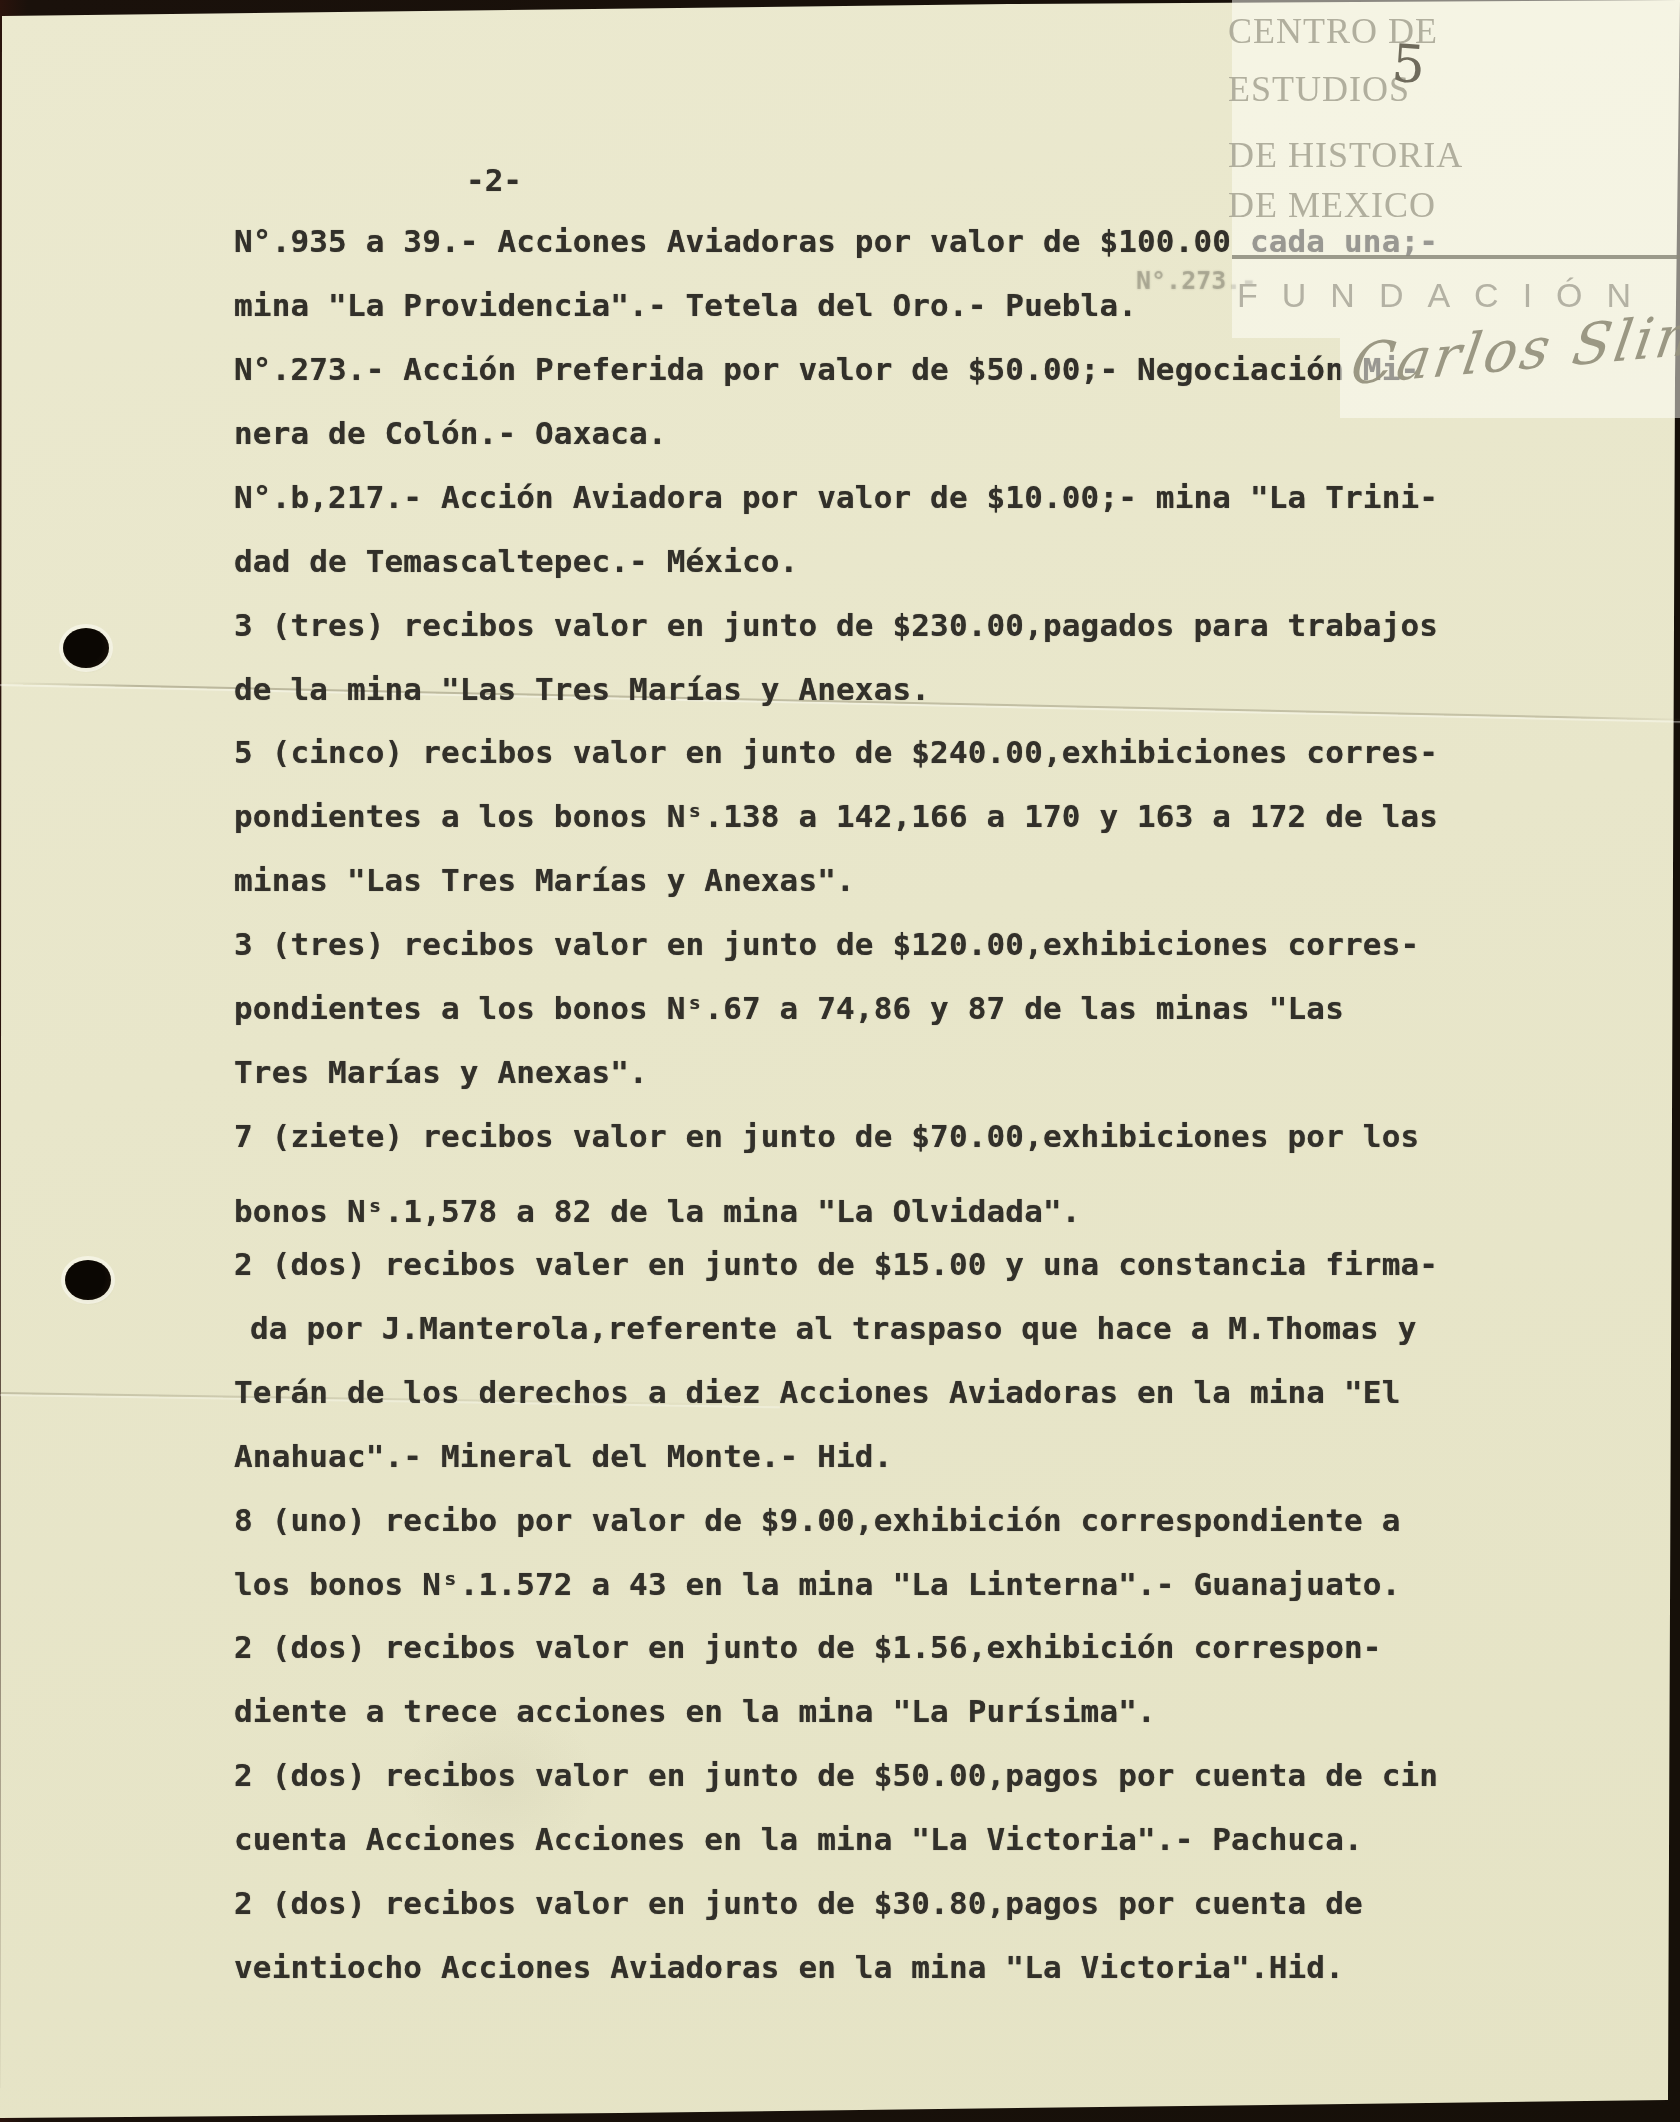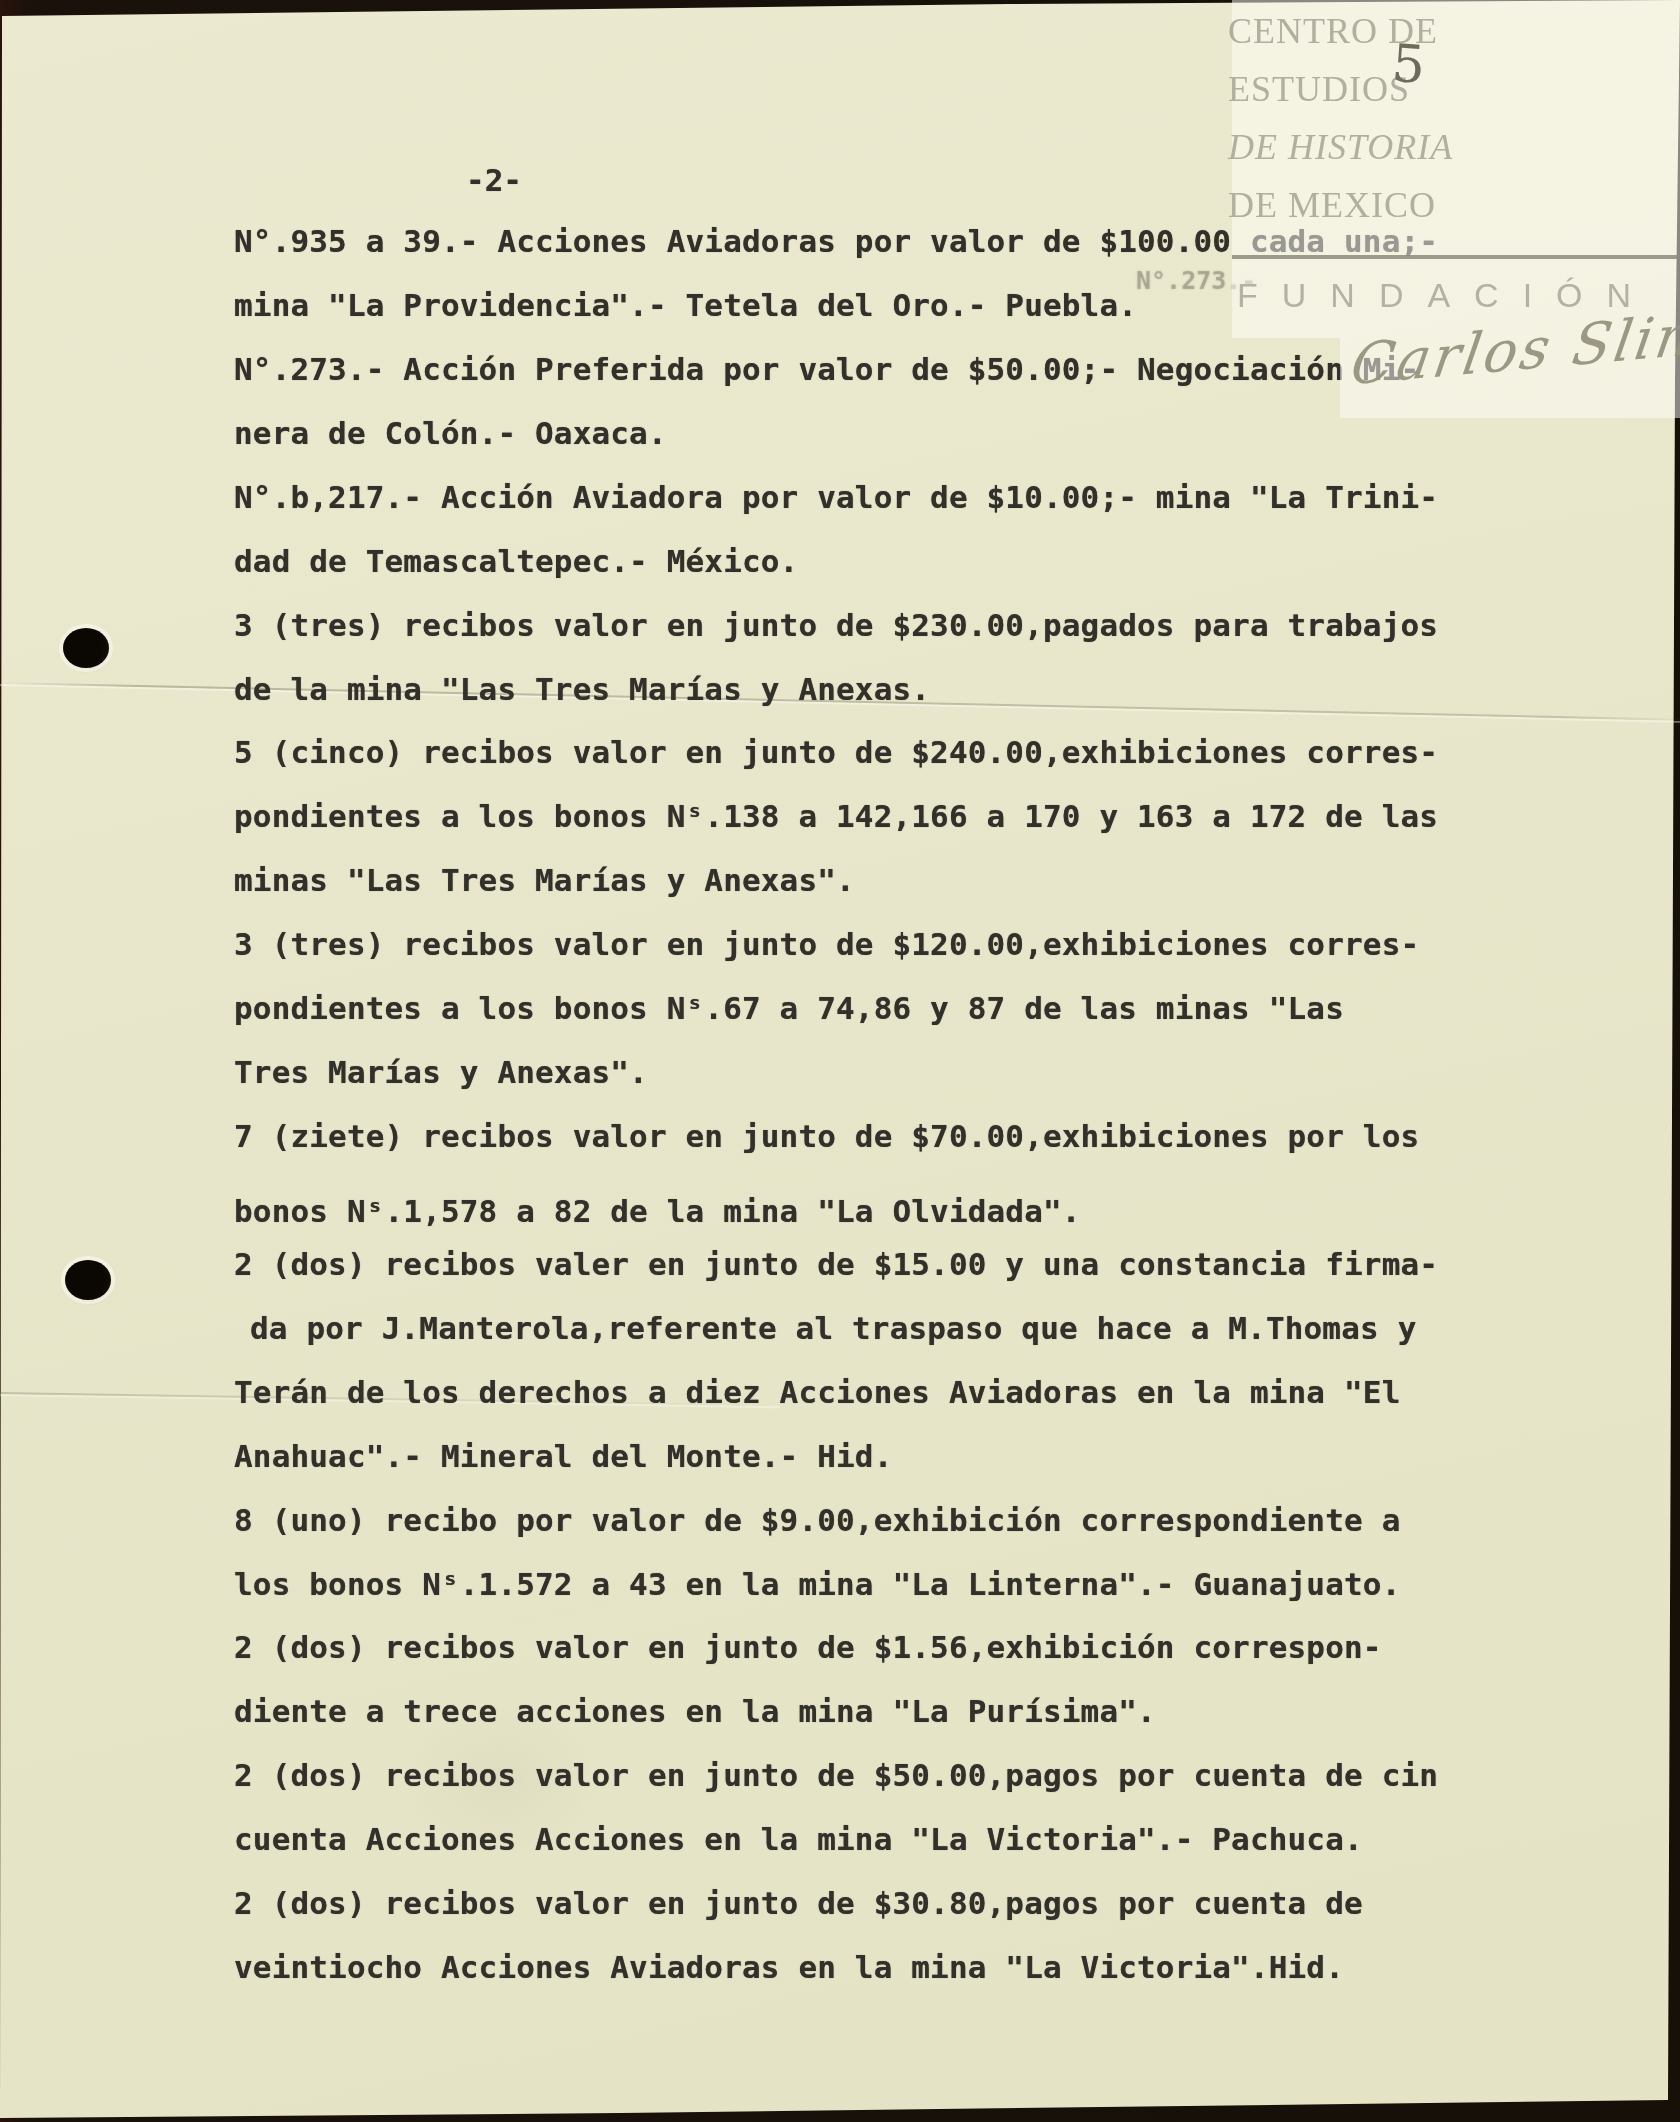--- a/index.html
+++ b/index.html
@@ -26,21 +26,21 @@
     position:absolute;left:1136px;top:266px;font-size:25px;font-weight:700;
     color:rgba(72,70,58,0.22);text-shadow:0 0 2px rgba(72,70,58,0.25);
   }
   .overlay-a{position:absolute;left:1232px;top:0;width:448px;height:338px;background:rgba(255,255,250,0.5);}
   .overlay-b{position:absolute;left:1340px;top:338px;width:340px;height:80px;background:rgba(255,255,250,0.5);}
   .wm-line{
     position:absolute;left:1228px;width:232px;text-align:left;white-space:nowrap;
     font-family:"Liberation Serif", serif;font-size:36px;letter-spacing:1px;
     color:rgba(164,162,146,0.85);
   }
-  .wm-1{top:10px;} .wm-2{top:68px;} .wm-3{top:126px;font-style:italic;} .wm-4{top:184px;}
+  .wm-1{top:10px;} .wm-2{top:68px;} .wm-3{top:134px;} .wm-4{top:184px;}
   .wm-rule{position:absolute;left:1232px;top:255px;width:448px;height:4px;background:#8b897b;opacity:0.85;}
   .foundation{
     position:absolute;left:1237px;top:276px;width:460px;white-space:nowrap;
     font-family:"Liberation Sans", sans-serif;font-size:34px;font-weight:400;
     letter-spacing:24px;color:rgba(176,174,160,0.95);
   }
   .handwritten-5{
     position:absolute;left:1392px;top:34px;
     font-family:"DejaVu Serif", serif;font-size:52px;color:#6f6b5c;
     transform:rotate(4deg);

